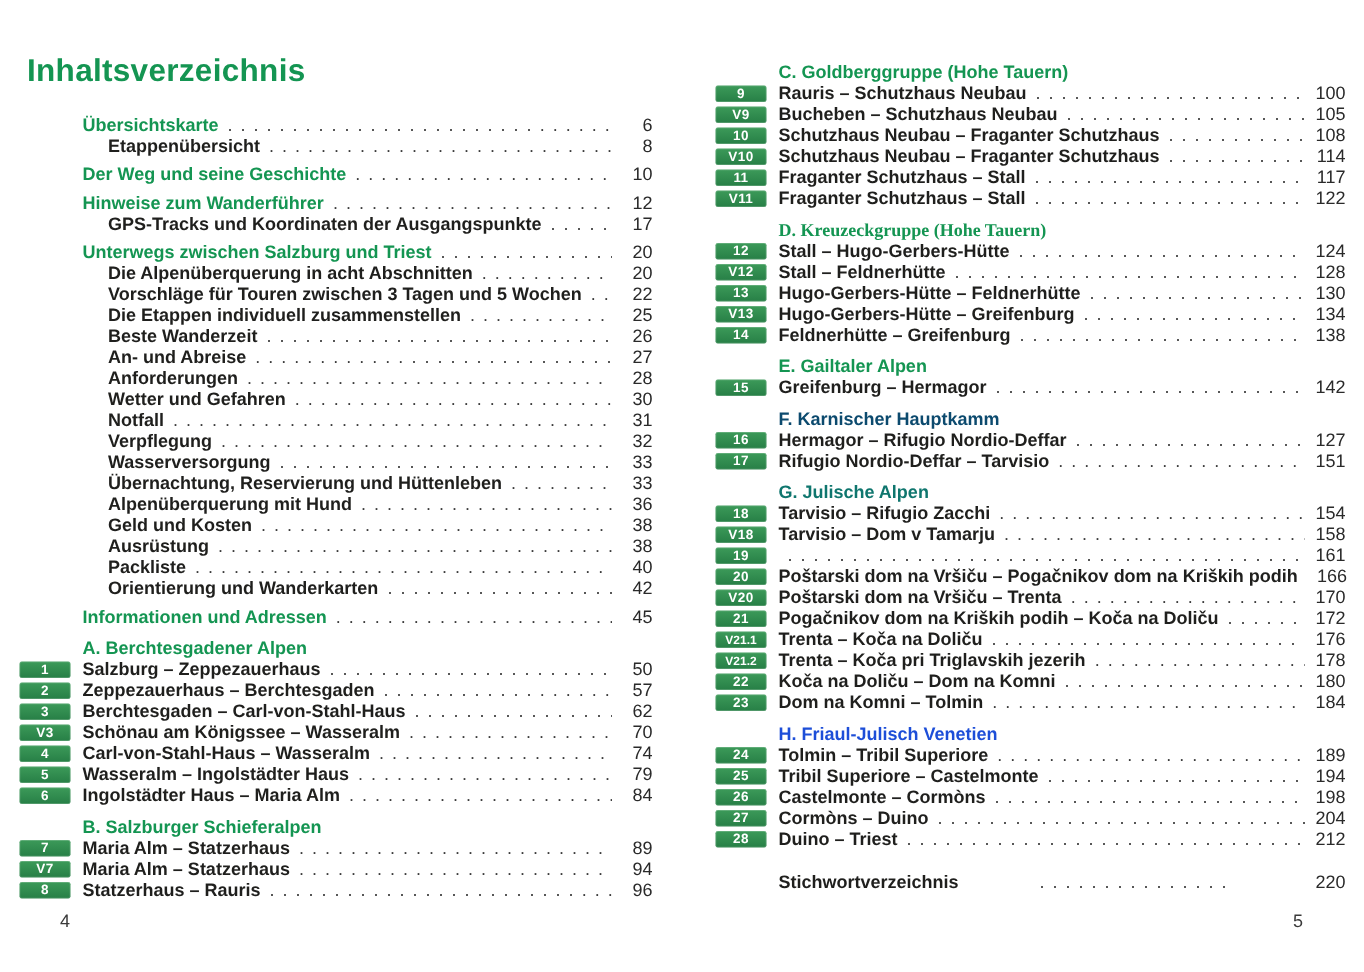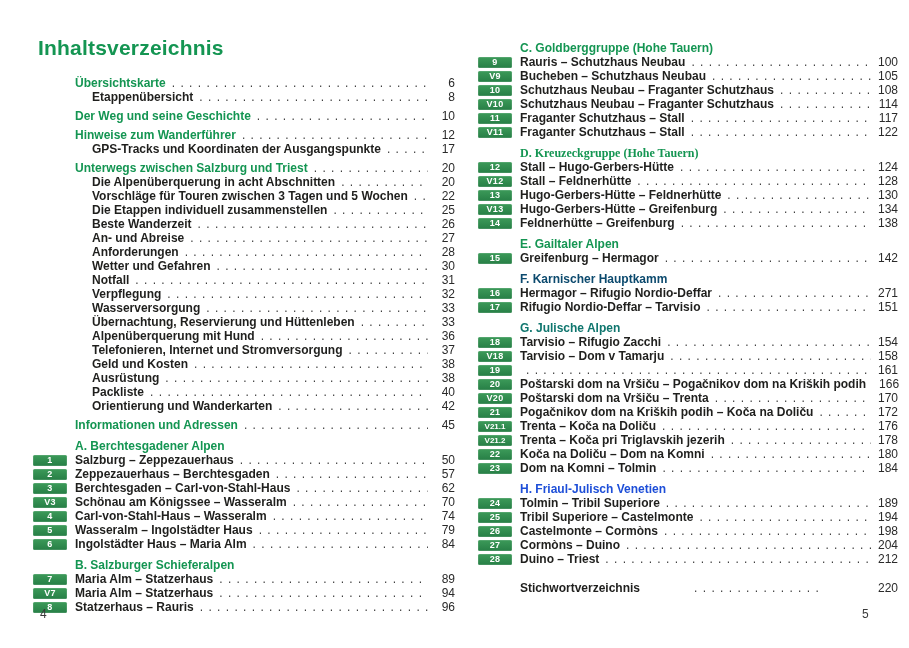--- a/index.html
+++ b/index.html
@@ -6,21 +6,21 @@
   body{
     width:909px;height:648px;
     background:#ffffff;
     font-family:"Liberation Sans","DejaVu Sans",sans-serif;
     position:relative;
     color:#1f1f1d;
     overflow:hidden;
   }
   .spread{display:flex;width:909px;height:648px;}
   .page{box-sizing:border-box;}
-  .page-left{flex:0 0 454px;padding:36px 0 0 33px;}
+  .page-left{flex:0 0 454px;padding:36px 0 0 13px;}
   .page-right{flex:0 0 455px;padding:41px 12px 0 23px;}
   .title{
     font-size:21px;font-weight:700;letter-spacing:0.2px;
     margin:0 0 16px 5px;line-height:24px;
   }
   .col{width:422px;}
   .page-right .col{width:420px;}
   .row{
     display:flex;align-items:baseline;
     font-size:12px;font-weight:700;line-height:14px;height:14px;
@@ -148,25 +148,20 @@
           <span class="lbl">Übernachtung, Reservierung und Hüttenleben</span>
           <span class="leader"></span>
           <span class="pg">33</span>
         </div>
         <div class="row entry no-badge indent">
           <span class="lbl">Alpenüberquerung mit Hund</span>
           <span class="leader"></span>
           <span class="pg">36</span>
         </div>
         <div class="row entry no-badge indent">
-          <span class="lbl">Telefonieren, Internet und Stromversorgung</span>
-          <span class="leader"></span>
-          <span class="pg">37</span>
-        </div>
-        <div class="row entry no-badge indent">
           <span class="lbl">Geld und Kosten</span>
           <span class="leader"></span>
           <span class="pg">38</span>
         </div>
         <div class="row entry no-badge indent">
           <span class="lbl">Ausrüstung</span>
           <span class="leader"></span>
           <span class="pg">38</span>
         </div>
         <div class="row entry no-badge indent">
@@ -335,21 +330,21 @@
           <span class="leader"></span>
           <span class="pg">142</span>
         </div>
         <div class="row heading gap-l">
           <span class="lbl" style="color: #0c4a6e;">F. Karnischer Hauptkamm</span>
         </div>
         <div class="row entry">
           <span class="badge">16</span>
           <span class="lbl">Hermagor – Rifugio Nordio-Deffar</span>
           <span class="leader"></span>
-          <span class="pg">271</span>
+          <span class="pg">127</span>
         </div>
         <div class="row entry">
           <span class="badge">17</span>
           <span class="lbl">Rifugio Nordio-Deffar – Tarvisio</span>
           <span class="leader"></span>
           <span class="pg">151</span>
         </div>
         <div class="row heading gap-l">
           <span class="lbl" style="color: #0f766e;">G. Julische Alpen</span>
         </div>

